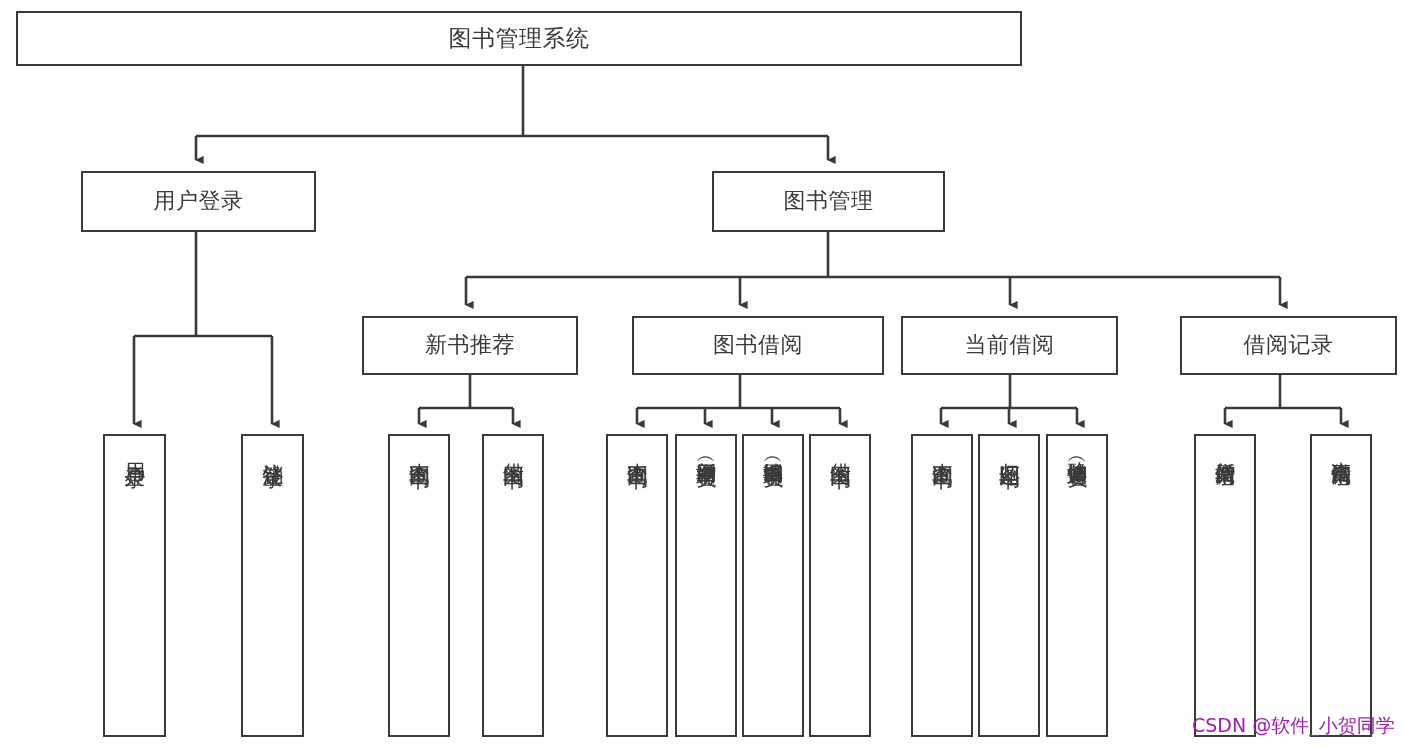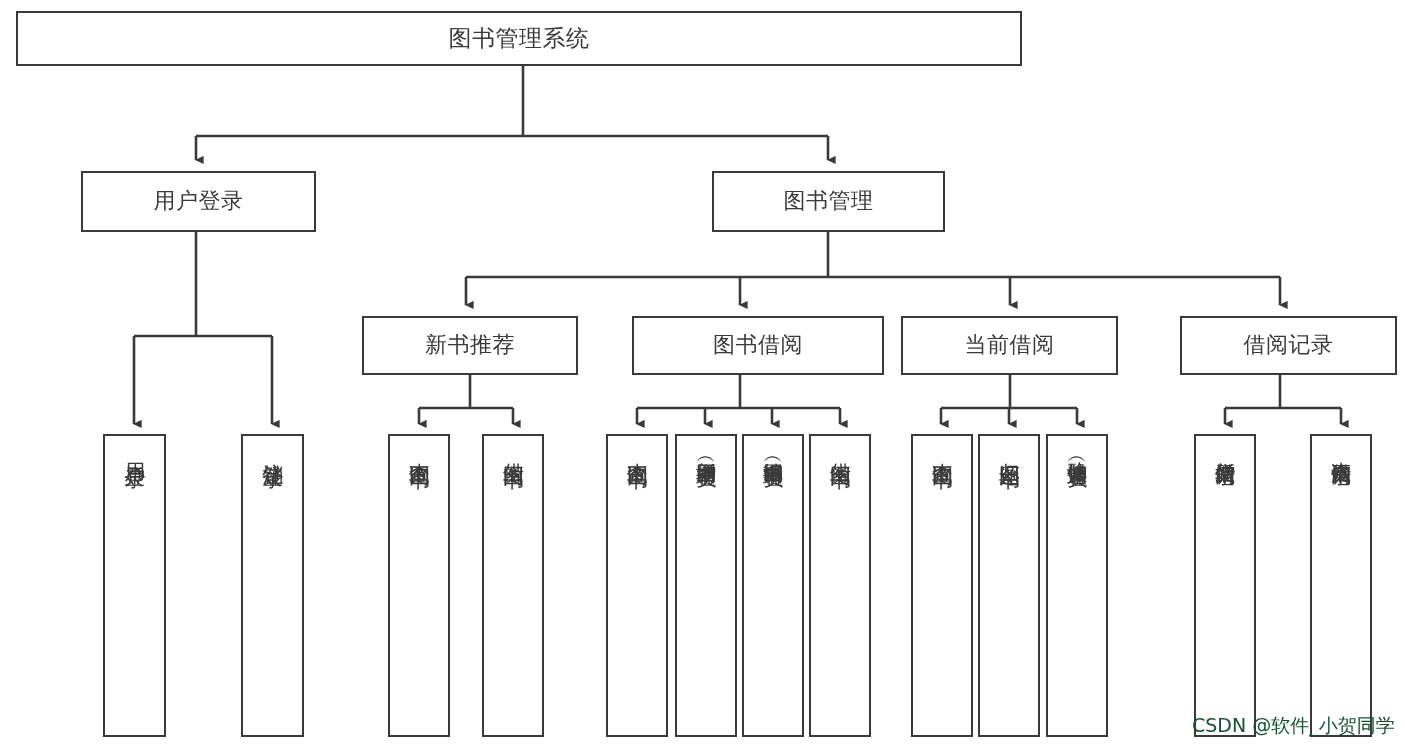--- a/index.html
+++ b/index.html
@@ -69,21 +69,21 @@
   }
   .node.vert.tall-text .node-label {
     font-size: 20px;
     letter-spacing: 1px;
   }
   .watermark {
     position: absolute;
     left: 1192px;
     top: 713px;
     font-size: 19px;
-    color: #14532d;
+    color: #a21caf;
     white-space: nowrap;
     font-family: "DejaVu Sans", "Liberation Sans", sans-serif;
   }
 </style>
 </head>
 <body>
 
 <div id="diagram-root">
 
   <svg id="edges-layer" viewBox="0 0 1405 747" width="1405" height="747" xmlns="http://www.w3.org/2000/svg">

